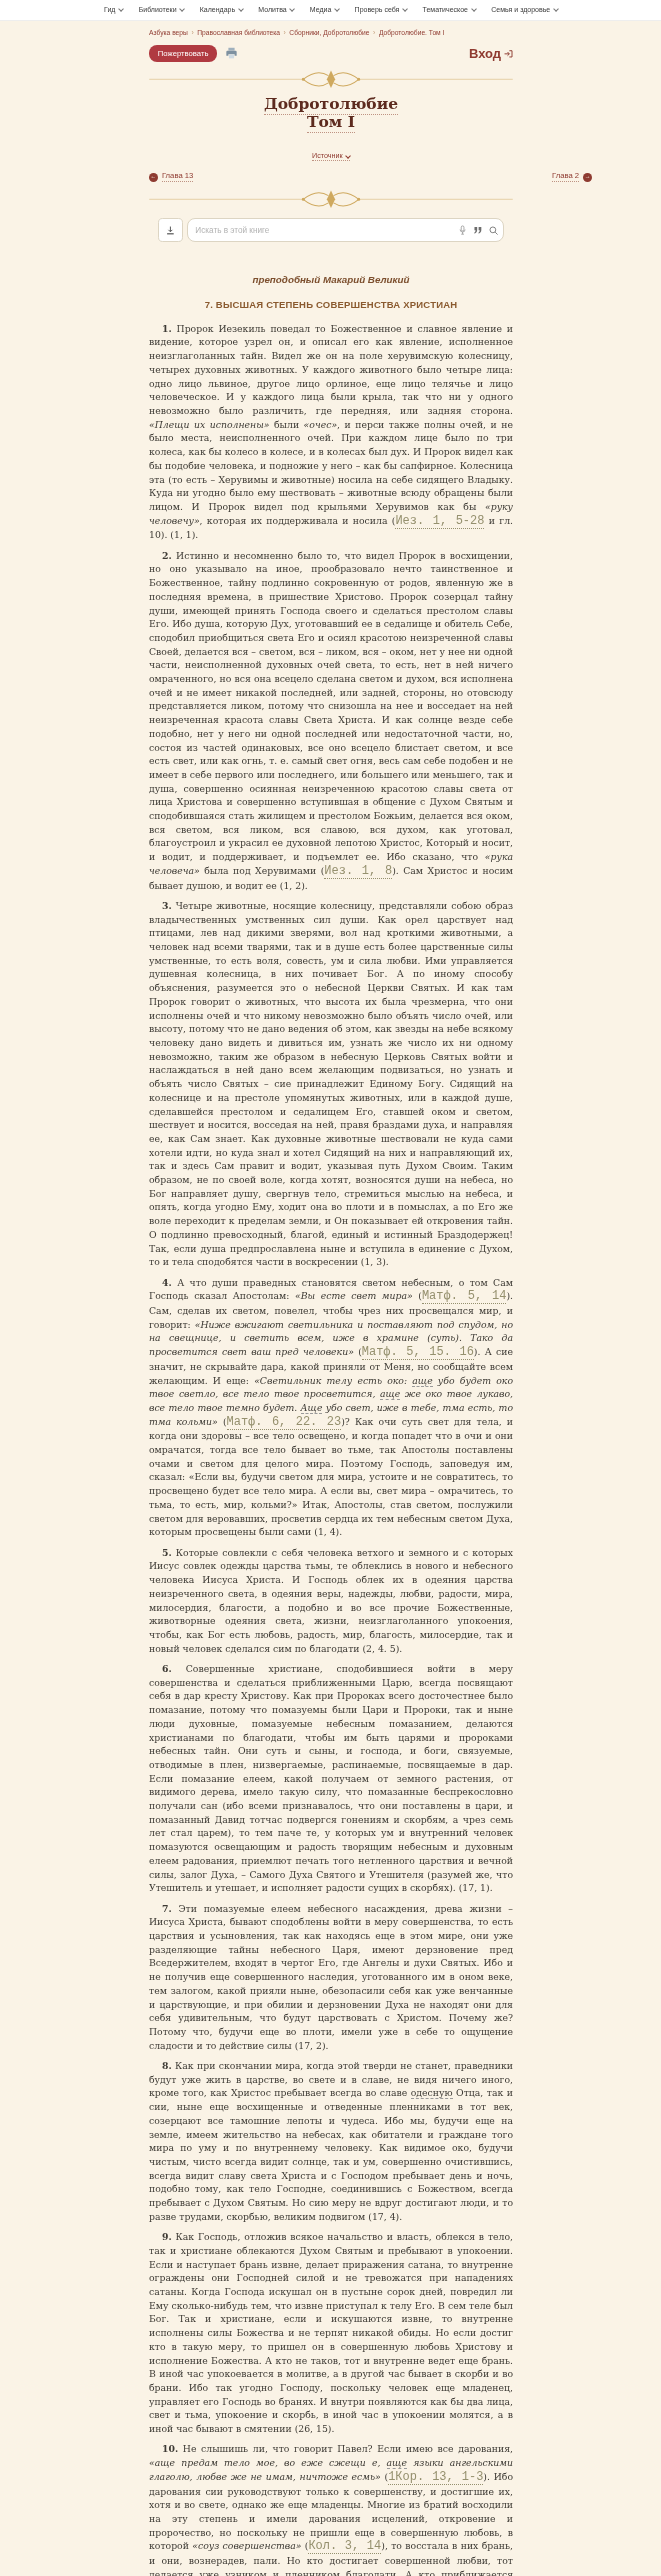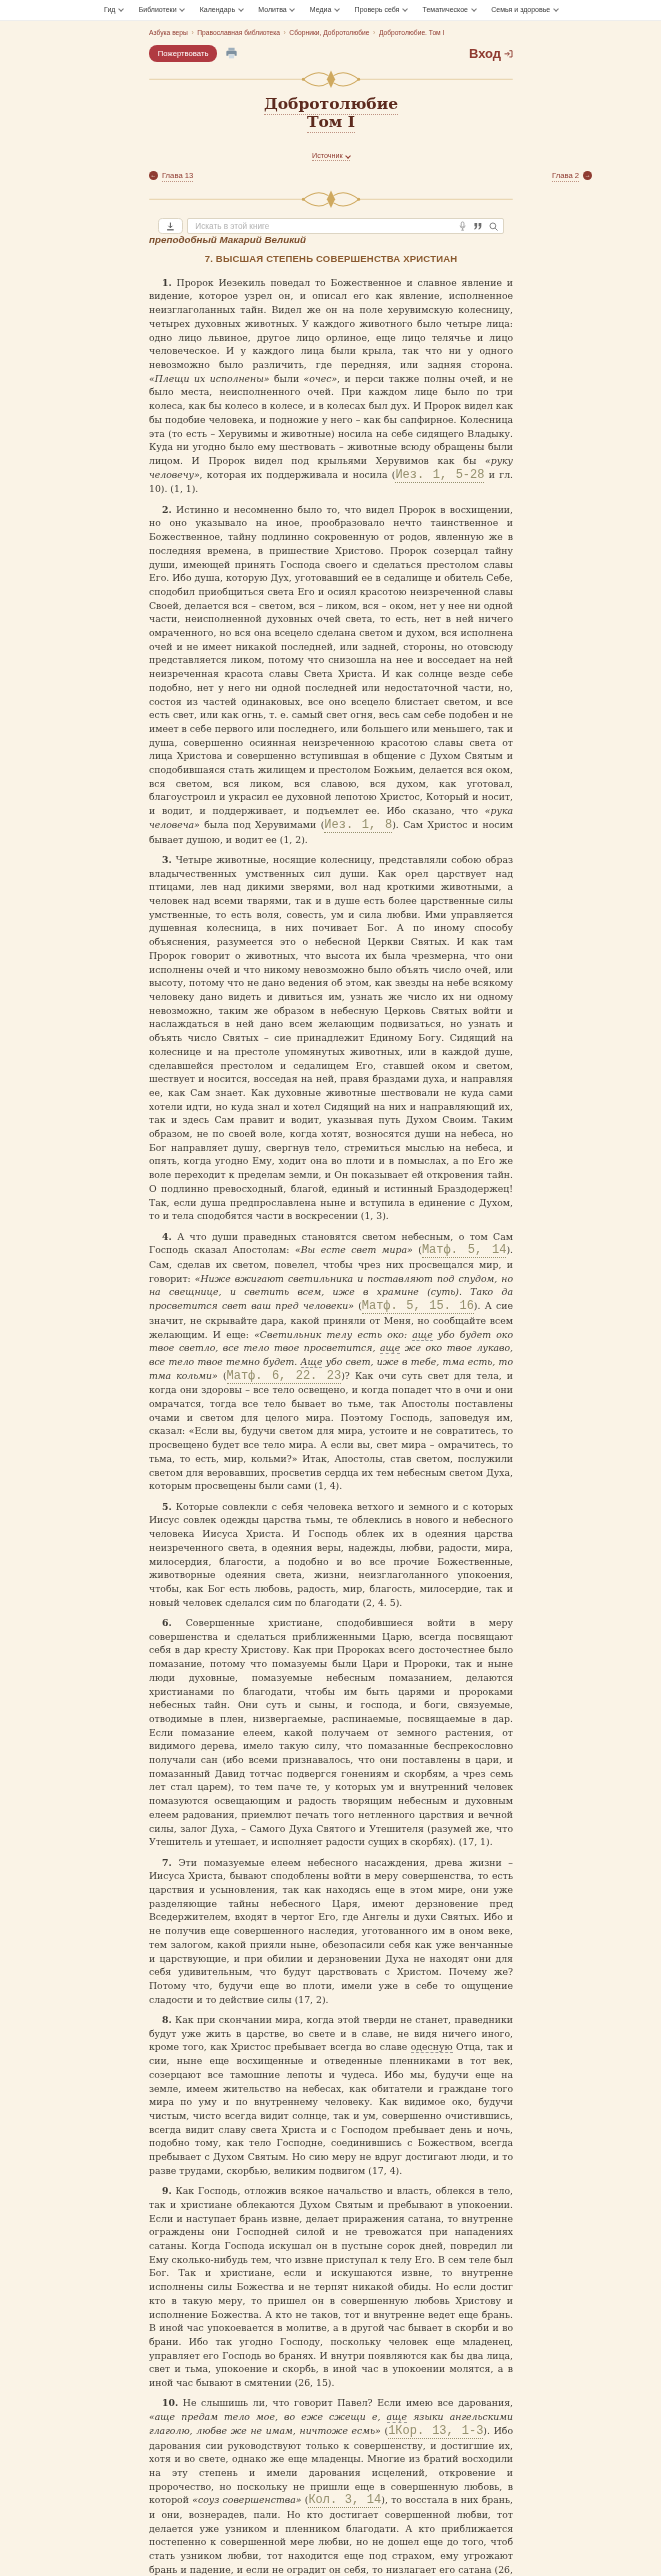--- a/index.html
+++ b/index.html
@@ -36,38 +36,38 @@
   .book-title{margin:0 0 0;text-align:center;font-family:"DejaVu Serif",serif;
               font-weight:bold;font-size:15.5px;line-height:1.18;color:#5d2b1f}
   .book-title a{color:#5d2b1f}
   .book-title .tline{border-bottom:0.5px dotted #bf9383;padding-bottom:0.5px}
 
   .source-row{text-align:center;margin-top:19px}
   .source-row a{color:#8f3a30;font-size:7.2px;border-bottom:0.5px dotted #bf9383;padding-bottom:0.5px}
   .source-row .chev{border-color:#8f3a30;margin-left:3.1px}
 
   .chapter-nav{width:443px;margin:11.3px auto 0;display:flex;justify-content:space-between;align-items:center}
-  .chapter-nav a{color:#8f3a30;font-size:7.7px;display:inline-flex;align-items:flex-start;gap:4.1px}
+  .chapter-nav a{color:#8f3a30;font-size:7.7px;display:inline-flex;align-items:flex-end;gap:4.1px}
   .chapter-nav .lbl{border-bottom:0.5px dotted #bf9383;padding-bottom:0.5px}
   .circ{width:8.8px;height:8.8px;border-radius:50%;background:#8e3b31;color:#faf3e6;
         display:inline-flex;align-items:center;justify-content:center;font-size:5.7px;line-height:1}
 
   .search-row{width:346px;margin:7.2px auto 0;display:flex;align-items:stretch;gap:4.1px}
   .dl-btn{width:25px;border:0.5px solid #ddd5c3;border-radius:4.6px;background:#fff;
           display:flex;align-items:center;justify-content:center;cursor:pointer}
   .search-box{position:relative;flex:1}
-  .search-box input{width:100%;height:16px;box-sizing:border-box;border:0.5px solid #ddd5c3;border-radius:2px;
+  .search-box input{width:100%;height:24px;box-sizing:border-box;border:0.5px solid #ddd5c3;border-radius:8px;
           background:#fff;padding:0 52px 0 7.2px;font-family:"Liberation Sans",sans-serif;font-size:8.2px;color:#444}
   .search-box input::placeholder{color:#b3b3b3}
   .sicons{position:absolute;right:6.2px;top:0;height:100%;display:flex;align-items:center;gap:6.2px}
 
-  .author-row{text-align:left;margin-top:0}
+  .author-row{text-align:center;margin-top:32px}
   .author-row a{color:#7c4f2e;font-size:9.8px;font-weight:bold;font-style:italic}
 
-  .section-heading{margin:8px 0 0;text-align:center;color:#8a5a2f;font-size:9.5px;
+  .section-heading{margin:14px 0 0;text-align:center;color:#8a5a2f;font-size:9.5px;
                    font-weight:bold;letter-spacing:0.2px}
 
   
   .article{margin-top:11.3px;color:#3d3a34;font-family:"DejaVu Serif",serif;
            font-size:9.3px;line-height:13.7px;text-align:justify}
   .article p{margin:0 0 6.7px;text-indent:13px}
   .article b{font-weight:bold}
   .article em{}
   .ref{font-family:Liberation Mono, monospace;font-size:12px;color:#95906e;
        border-bottom:0.5px dotted #95906e;white-space:nowrap}

